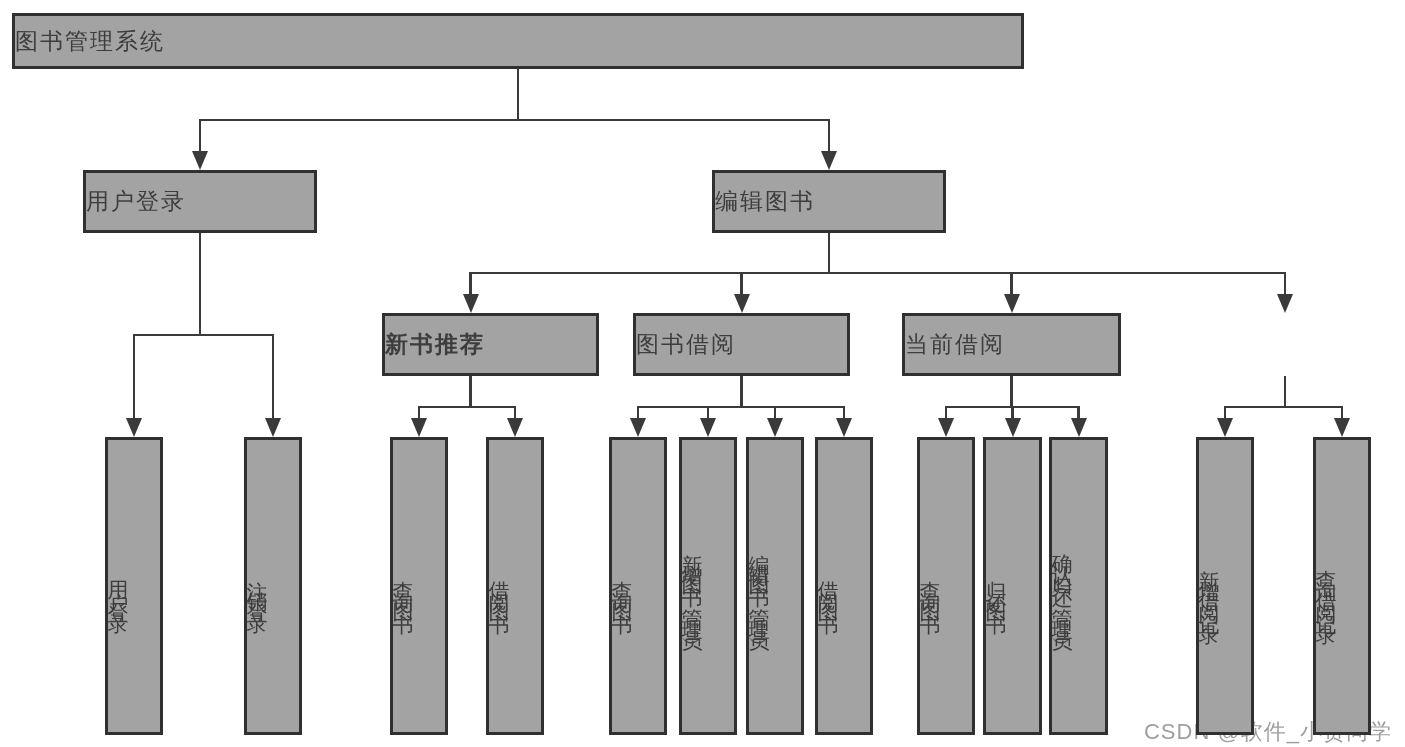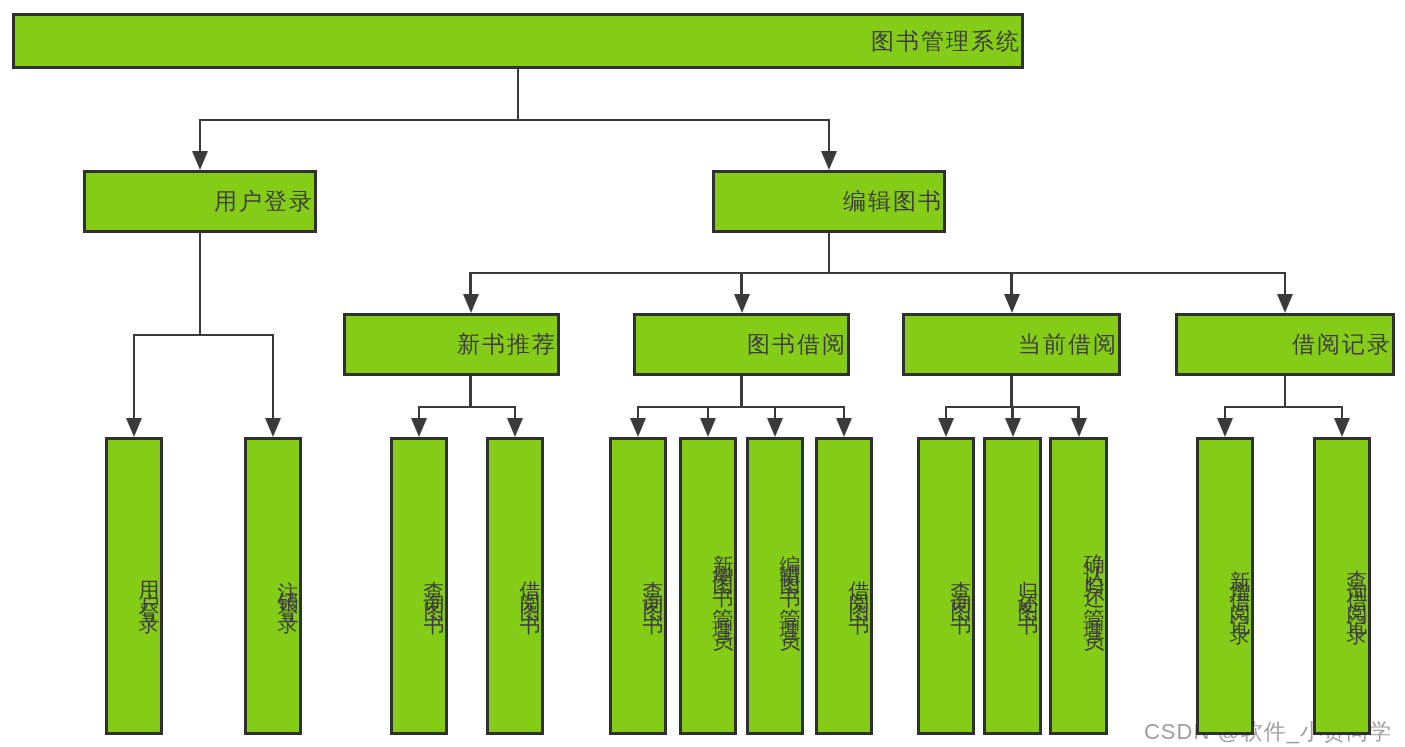--- a/index.html
+++ b/index.html
@@ -14,24 +14,24 @@
     position:relative;
     width:1405px;height:747px;
     background:var(--bg);
     overflow:hidden;
     font-family:"Liberation Sans", sans-serif;
   }
   .node{
     position:absolute;
     box-sizing:border-box;
     border:3px solid var(--border);
-    background:#84cc16;
+    background:#a3a3a3;
     display:flex;
     align-items:center;
-    justify-content:flex-end;
+    justify-content:flex-start;
   }
   .label{
     color:var(--text);
     font-size:23px;
     letter-spacing:2px;
     white-space:nowrap;
     line-height:1;
   }
   .label-v{
     writing-mode:vertical-rl;
@@ -69,31 +69,28 @@
   <div class="watermark">CSDN @软件_小贺同学</div>
 <div class="node" style="left: 12px; top: 13px; width: 1012px; height: 56px;">
       <span class="label">图书管理系统</span>
     </div>
     <div class="node" style="left: 83px; top: 170px; width: 234px; height: 63px;">
       <span class="label">用户登录</span>
     </div>
     <div class="node" style="left: 712px; top: 170px; width: 234px; height: 63px;">
       <span class="label">编辑图书</span>
     </div>
-    <div class="node" style="left: 343px; top: 313px; width: 217px; height: 63px;">
+    <div class="node" style="left: 382px; top: 313px; width: 217px; height: 63px; font-weight: bold;">
       <span class="label">新书推荐</span>
     </div>
     <div class="node" style="left: 902px; top: 313px; width: 219px; height: 63px;">
       <span class="label">当前借阅</span>
     </div>
     <div class="node" style="left: 633px; top: 313px; width: 217px; height: 63px;">
       <span class="label">图书借阅</span>
-    </div>
-    <div class="node" style="left: 1175px; top: 313px; width: 220px; height: 63px;">
-      <span class="label">借阅记录</span>
     </div>
     <div class="node" style="left: 105px; top: 437px; width: 58px; height: 298px;">
       <span class="label label-v">用户登录</span>
     </div>
     <div class="node" style="left: 244px; top: 437px; width: 58px; height: 298px;">
       <span class="label label-v">注销登录</span>
     </div>
     <div class="node" style="left: 390px; top: 437px; width: 58px; height: 298px;">
       <span class="label label-v">查询图书</span>
     </div>

